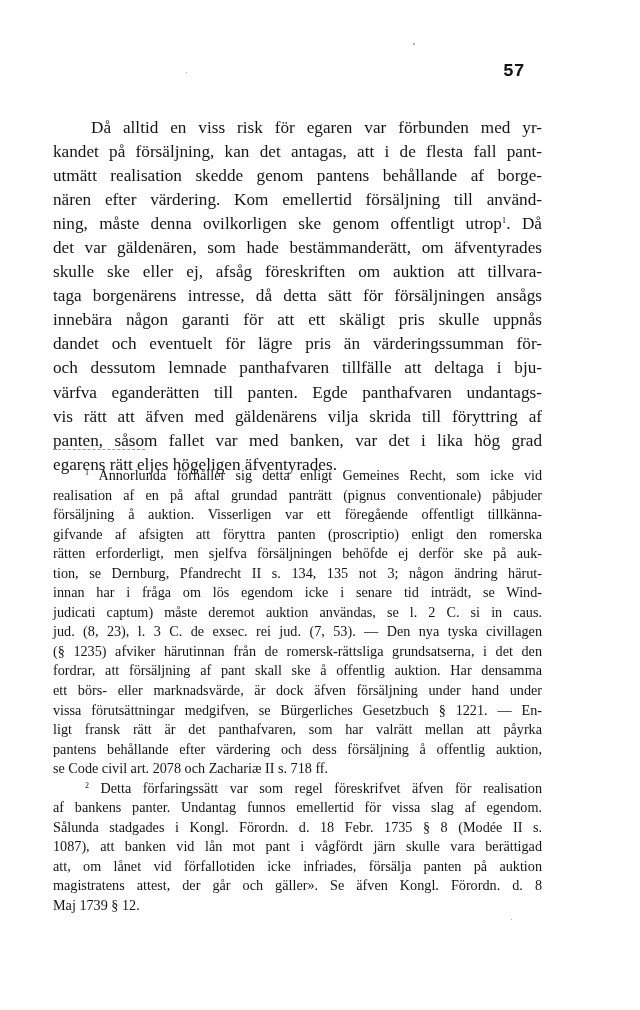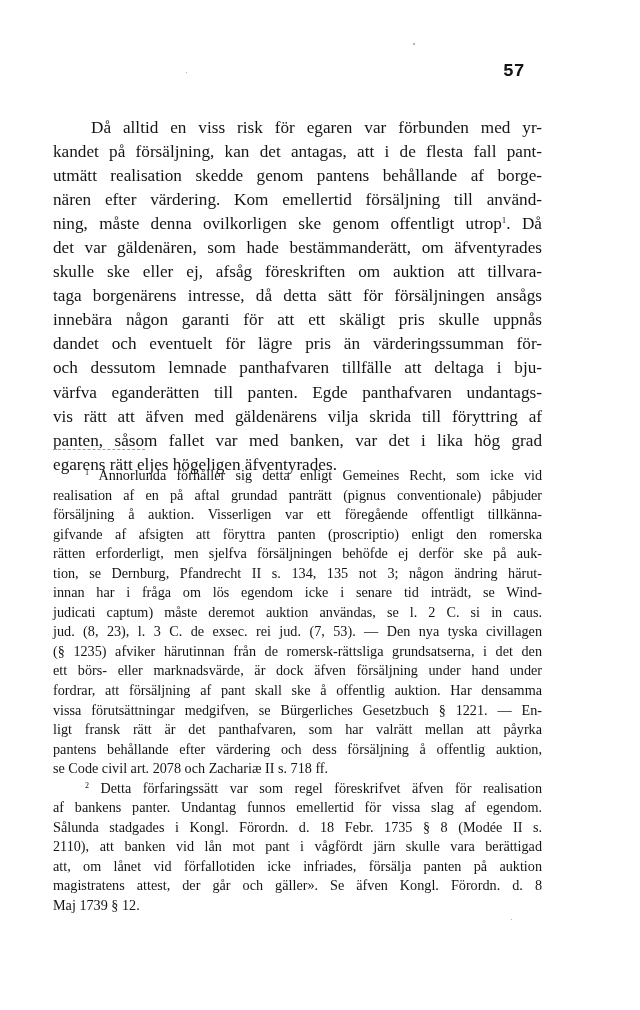--- a/index.html
+++ b/index.html
@@ -69,32 +69,32 @@
       <span class="line indent"><sup>1</sup> <span>Annorlunda förhåller sig detta enligt Gemeines Recht, som icke vid</span></span>
       <span class="line">realisation af en på aftal grundad panträtt (pignus conventionale) påbjuder</span>
       <span class="line">försäljning å auktion. Visserligen var ett föregående offentligt tillkänna-</span>
       <span class="line">gifvande af afsigten att föryttra panten (proscriptio) enligt den romerska</span>
       <span class="line">rätten erforderligt, men sjelfva försäljningen behöfde ej derför ske på auk-</span>
       <span class="line">tion, se Dernburg, Pfandrecht II s. 134, 135 not 3; någon ändring härut-</span>
       <span class="line">innan har i fråga om lös egendom icke i senare tid inträdt, se Wind-</span>
       <span class="line">judicati captum) måste deremot auktion användas, se l. 2 C. si in caus.</span>
       <span class="line">jud. (8, 23), l. 3 C. de exsec. rei jud. (7, 53). — Den nya tyska civillagen</span>
       <span class="line">(§ 1235) afviker härutinnan från de romersk-rättsliga grundsatserna, i det den</span>
+      <span class="line">fordrar, att försäljning af pant skall ske å offentlig auktion. Har densamma</span>
       <span class="line">ett börs- eller marknadsvärde, är dock äfven försäljning under hand under</span>
-      <span class="line">fordrar, att försäljning af pant skall ske å offentlig auktion. Har densamma</span>
       <span class="line">vissa förutsättningar medgifven, se Bürgerliches Gesetzbuch § 1221. — En-</span>
       <span class="line">ligt fransk rätt är det panthafvaren, som har valrätt mellan att påyrka</span>
       <span class="line">pantens behållande efter värdering och dess försäljning å offentlig auktion,</span>
       <span class="line last">se Code civil art. 2078 och Zachariæ II s. 718 ff.</span>
     </div>
     <div>
       <span class="line indent"><sup>2</sup> <span>Detta förfaringssätt var som regel föreskrifvet äfven för realisation</span></span>
       <span class="line">af bankens panter. Undantag funnos emellertid för vissa slag af egendom.</span>
       <span class="line">Sålunda stadgades i Kongl. Förordn. d. 18 Febr. 1735 § 8 (Modée II s.</span>
-      <span class="line">2110), att banken vid lån mot pant i vågfördt järn skulle vara berättigad</span>
+      <span class="line">1087), att banken vid lån mot pant i vågfördt järn skulle vara berättigad</span>
       <span class="line">att, om lånet vid förfallotiden icke infriades, försälja panten på auktion</span>
       <span class="line">magistratens attest, der går och gäller». Se äfven Kongl. Förordn. d. 8</span>
       <span class="line last">Maj 1739 § 12.</span>
     </div>
   </div>
 
   <div class="speck" style="left:413px;top:43px;"></div>
   <div class="speck" style="left:186px;top:72px;width:1px;height:1px;"></div>
   <div class="speck" style="left:511px;top:919px;width:1px;height:1px;"></div>
 </div>

